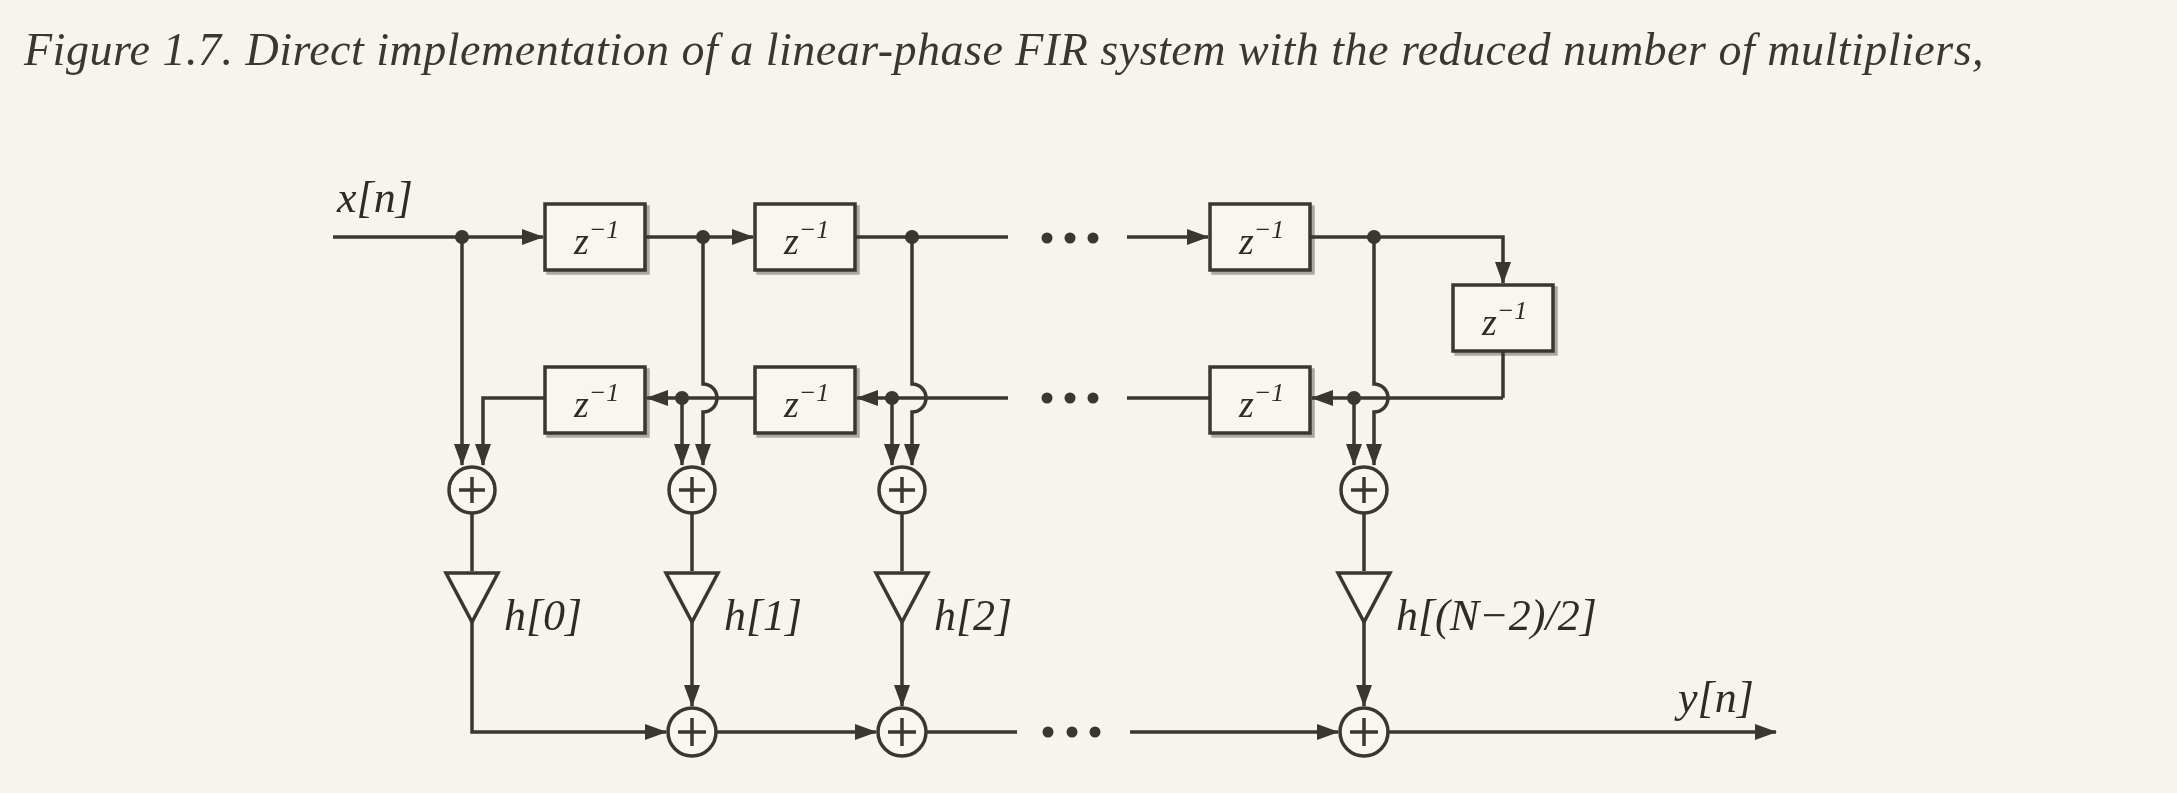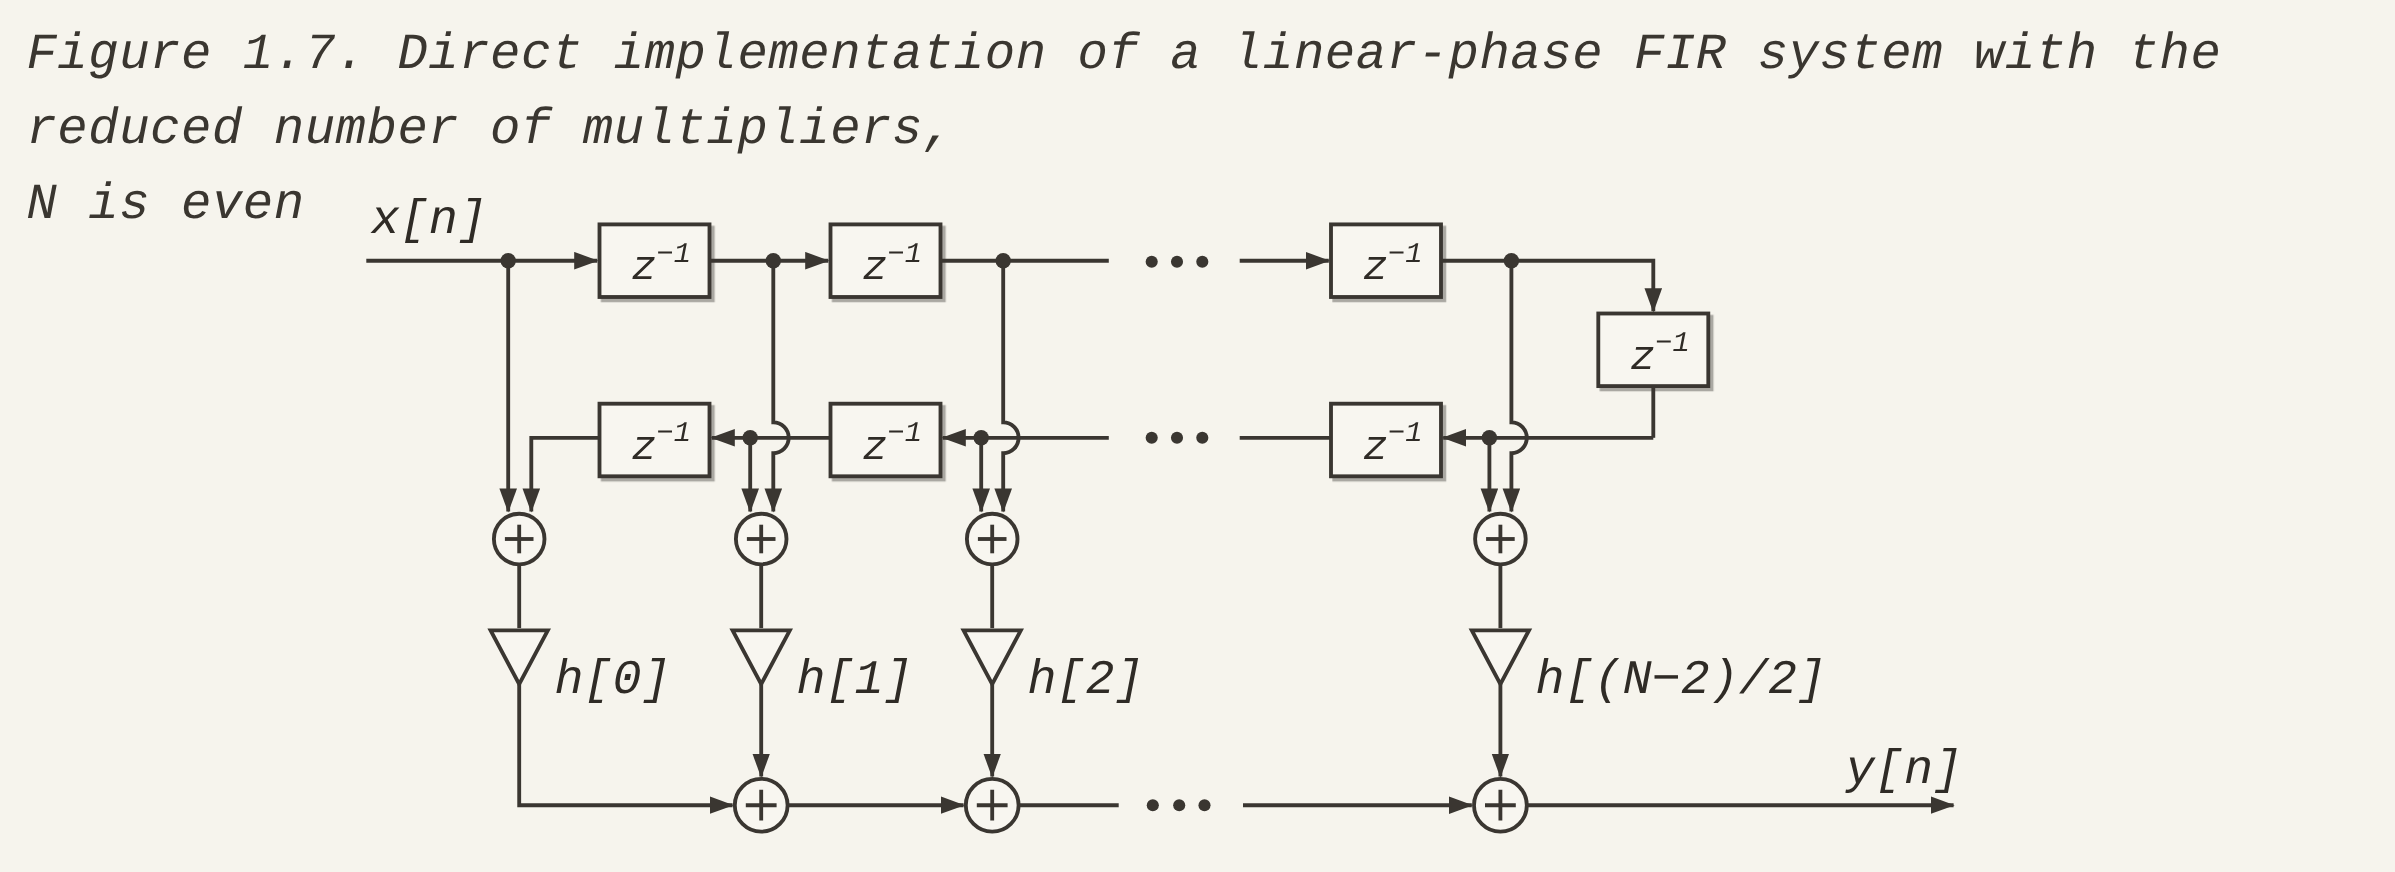--- a/index.html
+++ b/index.html
@@ -1,20 +1,20 @@
 <!DOCTYPE html>
 <html><head>
 <meta charset="utf-8">
 <style>
   html,body{margin:0;padding:0;}
   #stage{
     position:relative;
     width:2177px;height:793px;
     background:#f6f4ed;
-    font-family:Liberation Mono, monospace;
+    font-family:Liberation Serif, serif;
     overflow:hidden;
   }
   #caption{
     position:absolute;left:24px;top:16px;width:2120px;
     font-style:italic;font-size:46px;line-height:68px;color:#3a3630;
     letter-spacing:0.5px;
   }
   svg{position:absolute;left:0;top:0;}
   .wire{stroke:#3a3631;stroke-width:3.5;fill:none;}
   .box{fill:#f8f6f0;stroke:#3a3631;stroke-width:3.5;filter:drop-shadow(3px 3px 0 rgba(58,54,49,0.40));}
@@ -25,21 +25,20 @@
   .zlbl{font-style:italic;font-size:38px;fill:#2f2b26;}
   .zsup{font-size:26px;}
 </style>
 </head>
 <body>
 
 <div id="stage">
 
   <div id="caption">
     <div>Figure 1.7. Direct implementation of a linear-phase FIR system with the reduced number of multipliers,</div>
-    <div>N is even</div>
   </div>
 
   <svg width="2177" height="793" viewBox="0 0 2177 793">
     <defs>
       <marker id="arr" markerUnits="userSpaceOnUse" markerWidth="24" markerHeight="18" refX="21" refY="8" orient="auto">
         <path d="M0,0 L22,8 L0,16 Z" fill="#3a3631"></path>
       </marker>
     </defs>
 
     <text class="mathlbl" x="337" y="212">x[n]</text>

